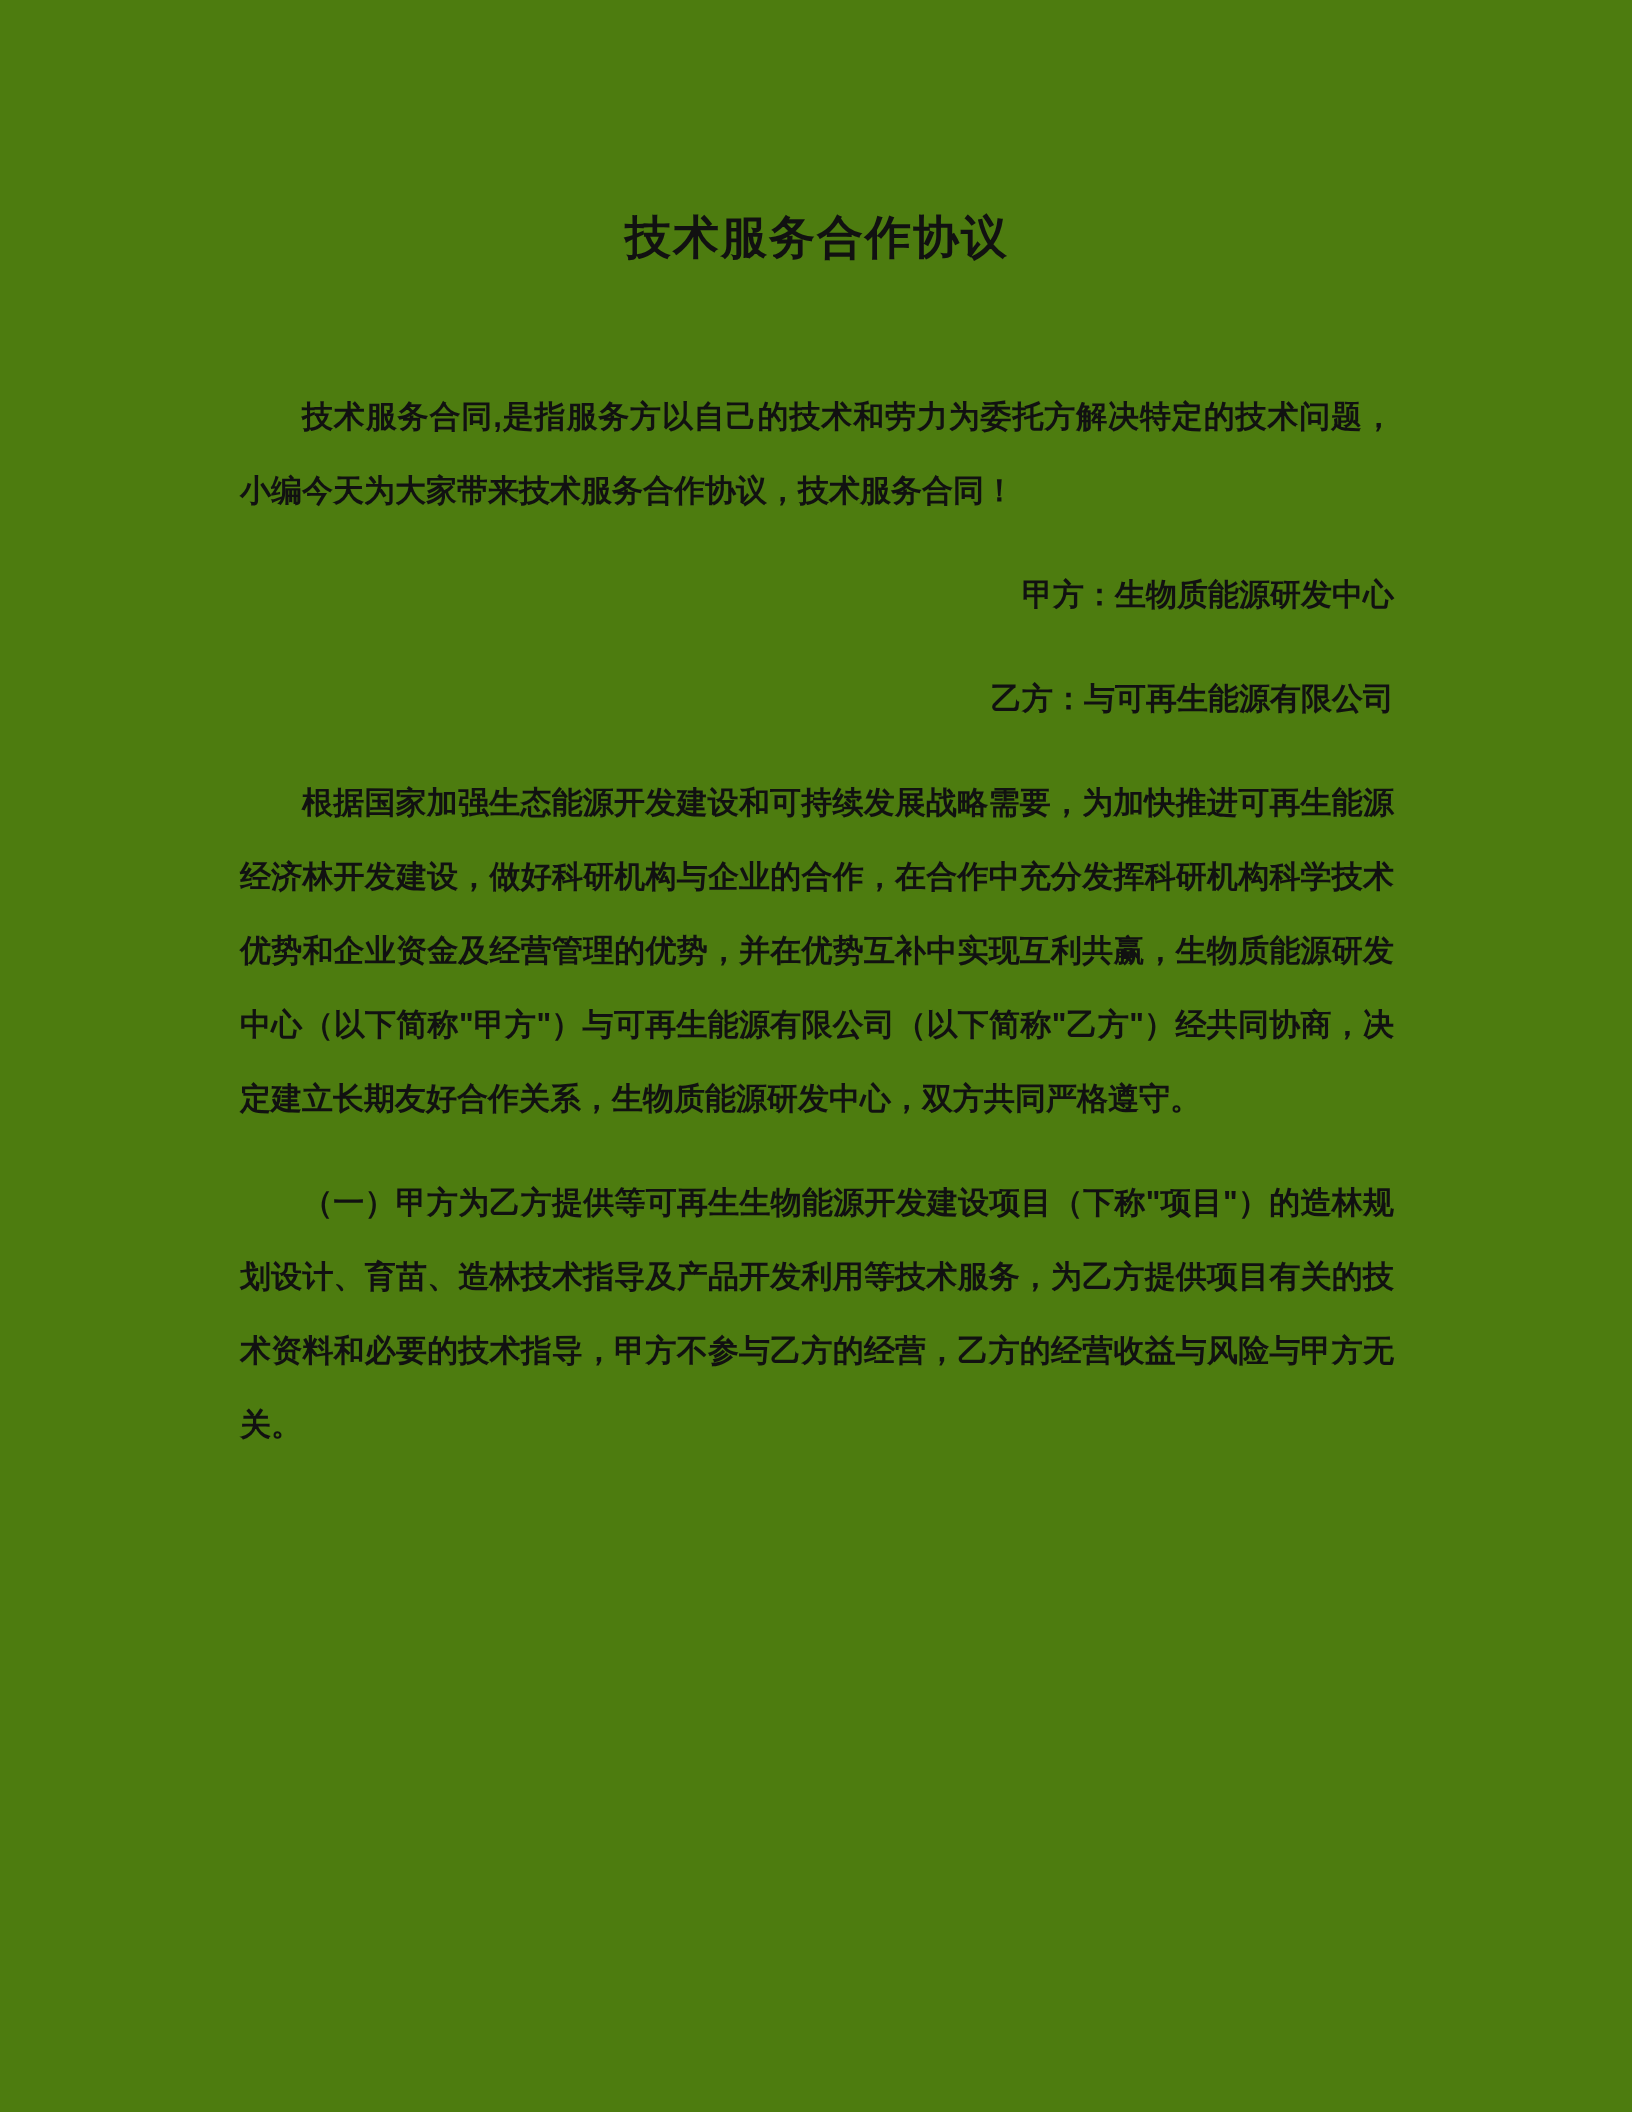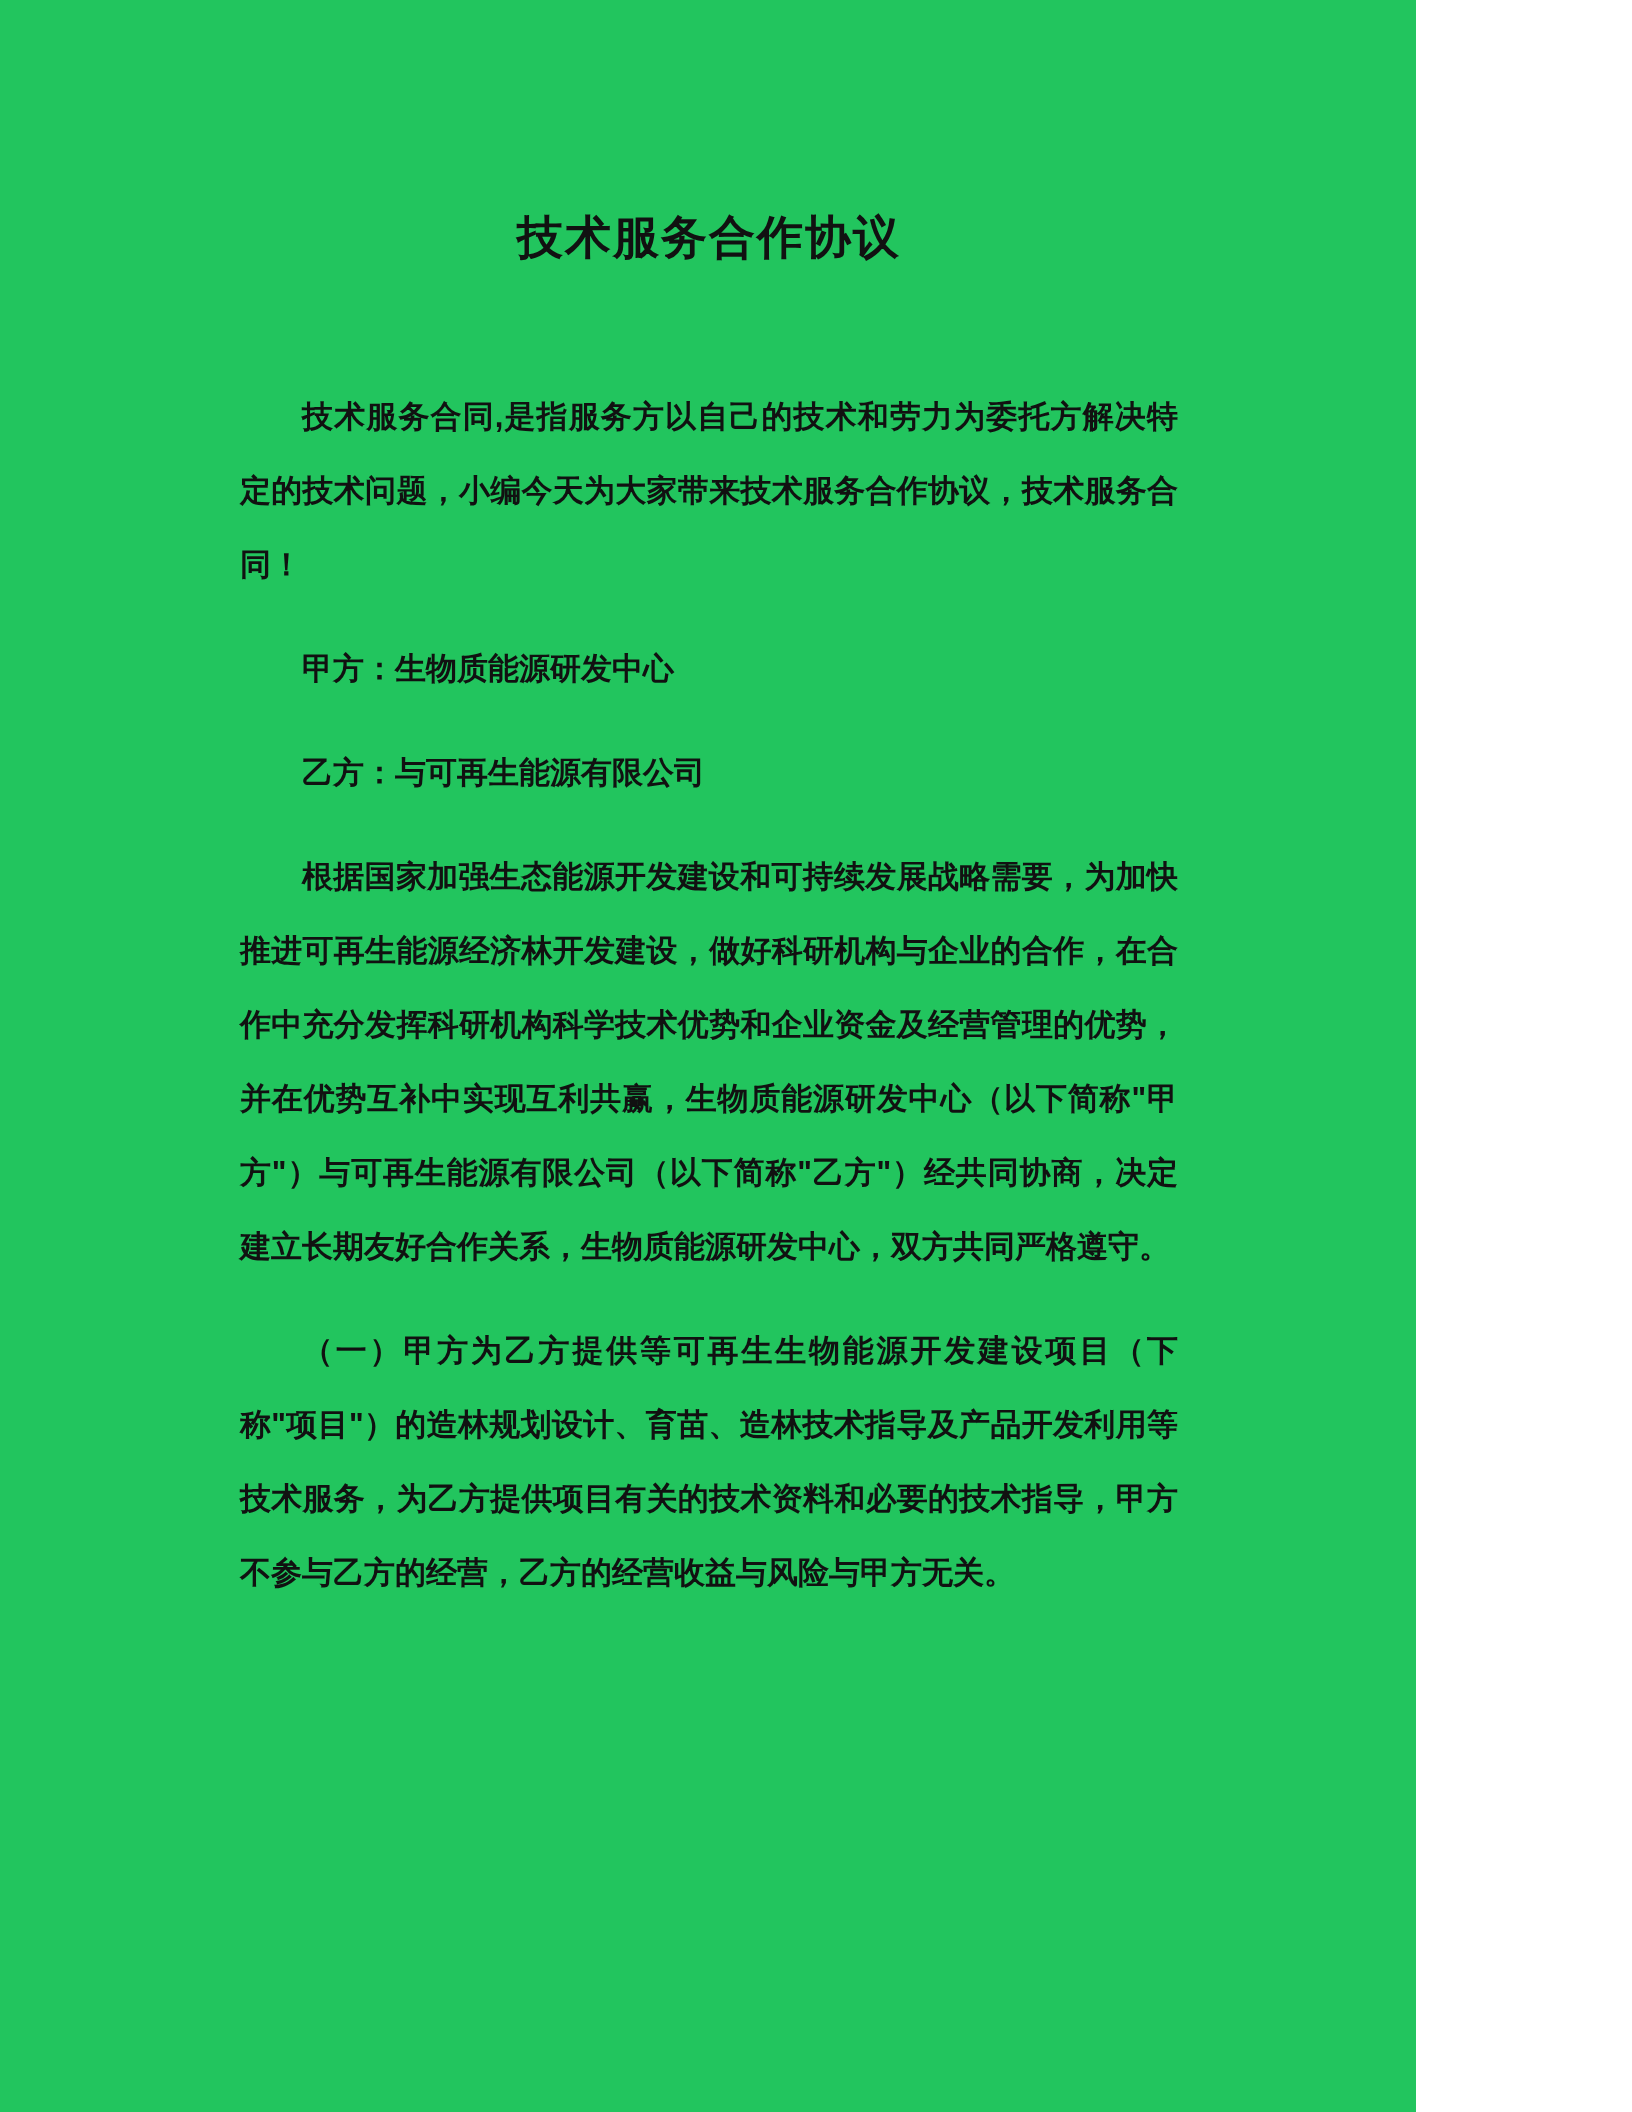--- a/index.html
+++ b/index.html
@@ -8,44 +8,44 @@
     }
     body {
       width: 1632px;
       min-height: 2112px;
       background: #ffffff;
       color: #111111;
       font-family: "Liberation Sans", "DejaVu Sans", sans-serif;
     }
     .page {
       box-sizing: border-box;
-      width: 1416px;
+      width: 1632px;
       min-height: 2112px;
-      background: #22c55e;
+      background: #4d7c0f;
       padding: 208px 238px 140px 240px;
     }
     .doc-title {
       font-size: 46px;
       font-weight: 700;
       line-height: 1.3;
       text-align: center;
       letter-spacing: 2px;
       margin: 0 0 112px 0;
     }
     .para {
       font-size: 31px;
       font-weight: 700;
       line-height: 74px;
       text-align: justify;
       text-indent: 2em;
       margin: 0 0 30px 0;
       word-break: break-all;
     }
     .para.short {
-      text-align: left;
+      text-align: right;
     }
     .section-heading {
       font-size: 31px;
       font-weight: 700;
       line-height: 74px;
       text-indent: 0;
       margin: 118px 0 16px 0;
     }
   </style>
 </head>

